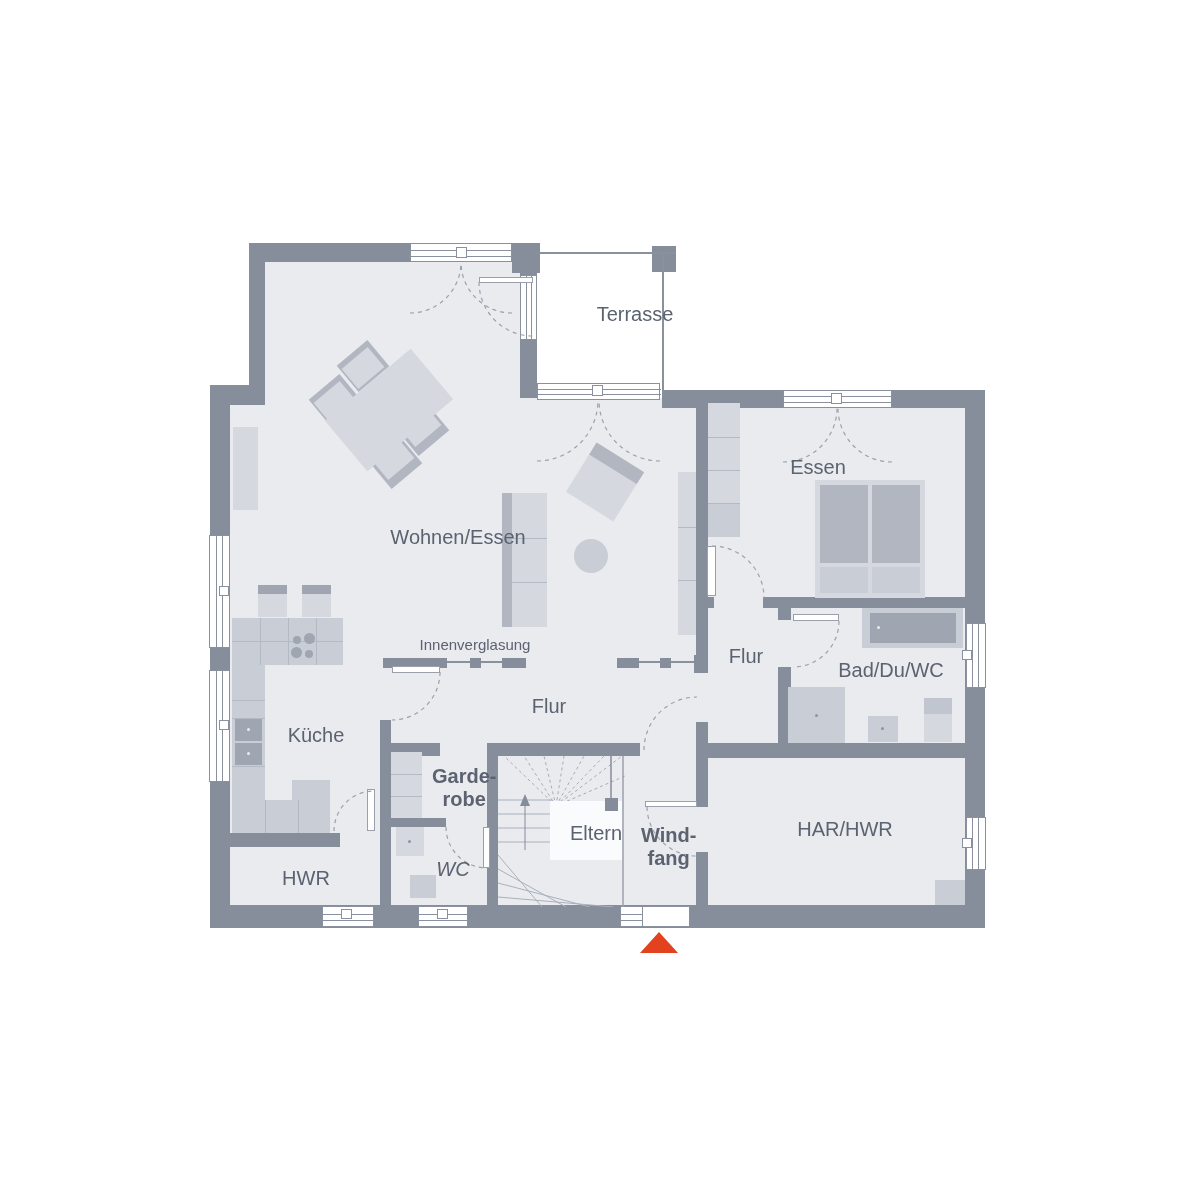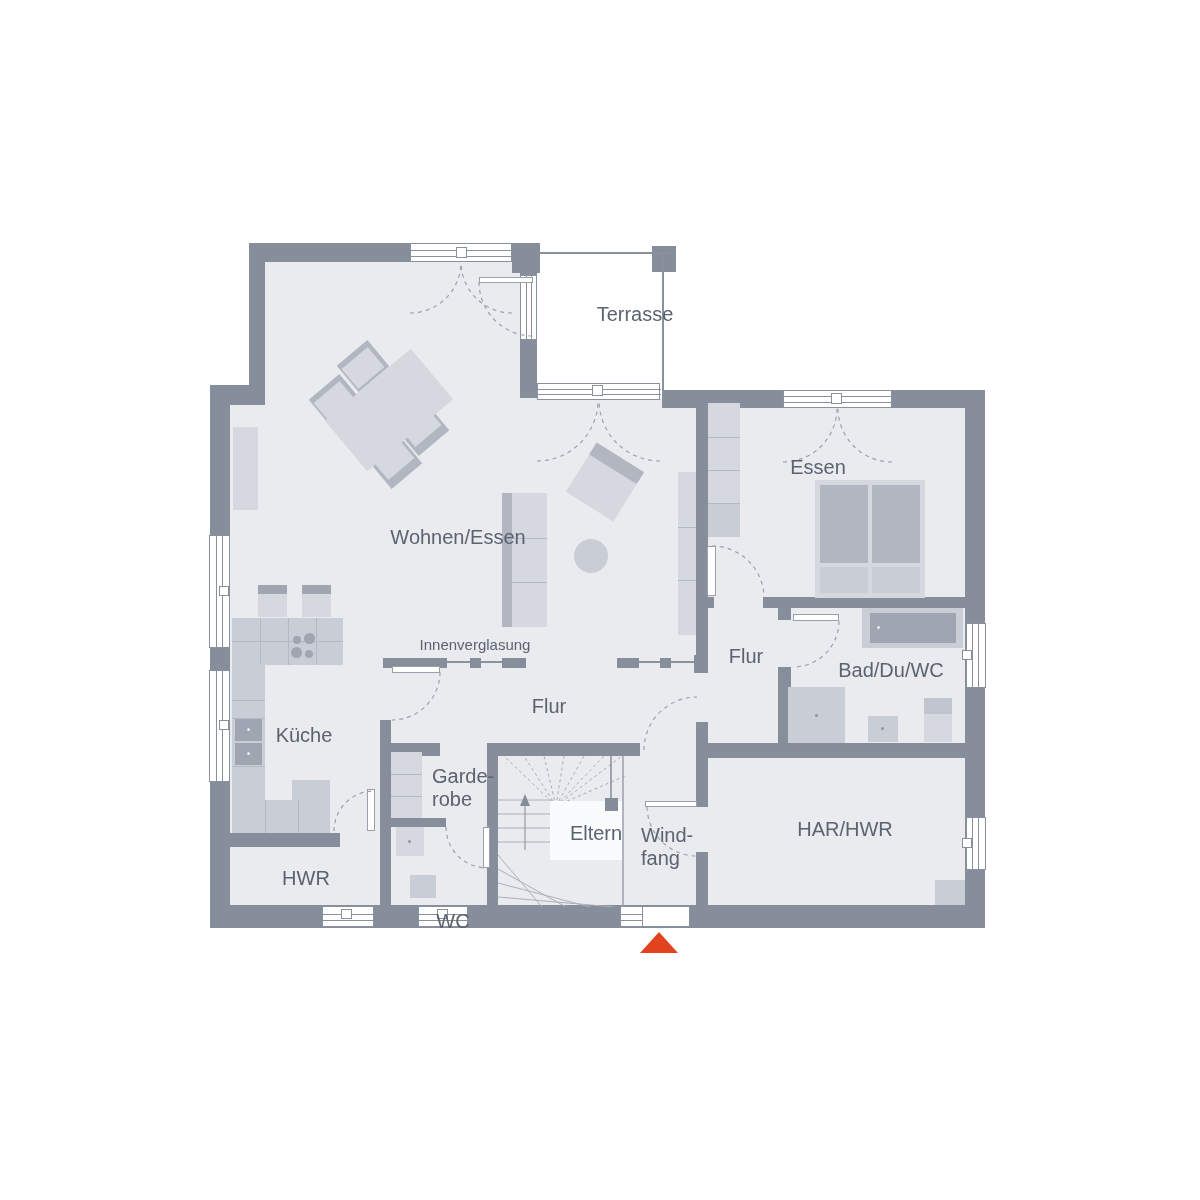--- a/index.html
+++ b/index.html
@@ -14,21 +14,21 @@
   .furn{position:absolute;background:#d5d8df;}
   .furn2{position:absolute;background:#c9cdd5;}
   .furn3{position:absolute;background:#b1b6c1;}
   .appl{position:absolute;background:#9fa5b1;}
   .fline{position:absolute;background:#b4bac4;}
   .dot{position:absolute;width:3px;height:3px;background:#8e95a2;border-radius:50%;}
   .circle{border-radius:50%;}
   .leaf{position:absolute;background:#fff;border:1px solid #9aa0ab;box-sizing:border-box;}
   .lbl{position:absolute;color:#5b6270;font-size:20px;line-height:1.15;white-space:pre-line;
        transform:translate(-50%,-50%);text-align:center;}
-  .lbl.tl{transform:none;text-align:left;}
+  .lbl.tl{transform:none;text-align:center;font-weight:bold;}
   .lbl.small{font-size:15px;}
   svg{position:absolute;pointer-events:none;}
   .tri{position:absolute;width:0;height:0;border-left:19px solid transparent;
        border-right:19px solid transparent;border-bottom:21px solid #e2431e;}
 </style>
 </head>
 <body>
 
 <div id="plan">
 
@@ -265,23 +265,23 @@
 
   <div class="tri" style="left:640px;top:932px;"></div>
 
   <div class="lbl" style="left:411px;top:537px;margin-left:47px;">Wohnen/Essen</div>
   <div class="lbl" style="left:635px;top:314px;">Terrasse</div>
   <div class="lbl" style="left:818px;top:467px;">Essen</div>
   <div class="lbl" style="left:746px;top:656px;">Flur</div>
   <div class="lbl" style="left:891px;top:670px;">Bad/Du/WC</div>
   <div class="lbl small" style="left:475px;top:645px;">Innenverglasung</div>
   <div class="lbl" style="left:549px;top:706px;">Flur</div>
-  <div class="lbl" style="left:304px;top:735px;">Küche</div>
+  <div class="lbl" style="left:316px;top:735px;">Küche</div>
   <div class="lbl tl" style="left:432px;top:765px;">Garde-
 robe</div>
   <div class="lbl" style="left:306px;top:878px;">HWR</div>
-  <div class="lbl" style="left:453px;top:921px;">WC</div>
+  <div class="lbl" style="left:453px;top:869px;font-style:italic;">WC</div>
   <div class="lbl" style="left:596px;top:833px;">Eltern</div>
   <div class="lbl tl" style="left:641px;top:824px;">Wind-
 fang</div>
   <div class="lbl" style="left:845px;top:829px;">HAR/HWR</div>
 
 </div>
 
 </body></html>

